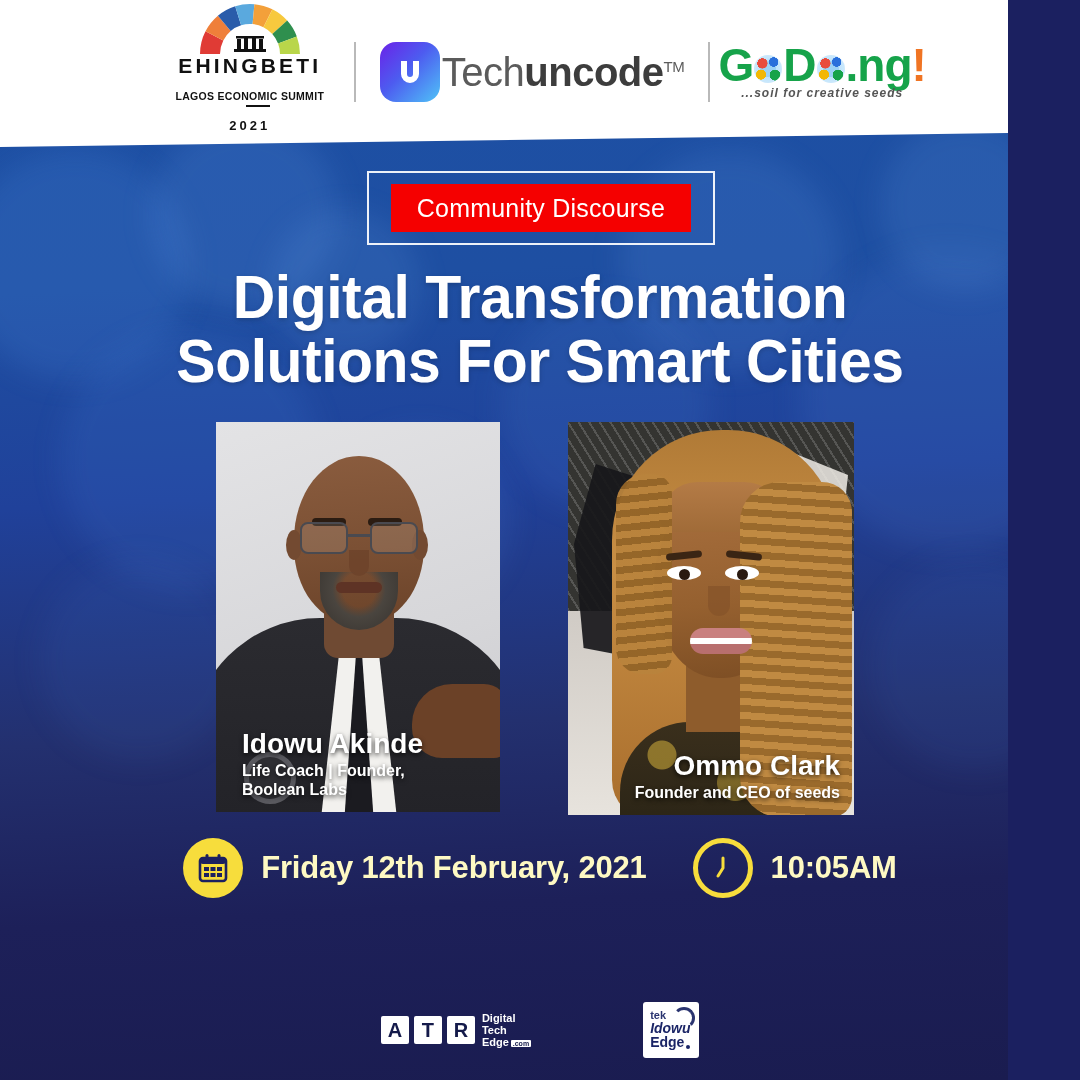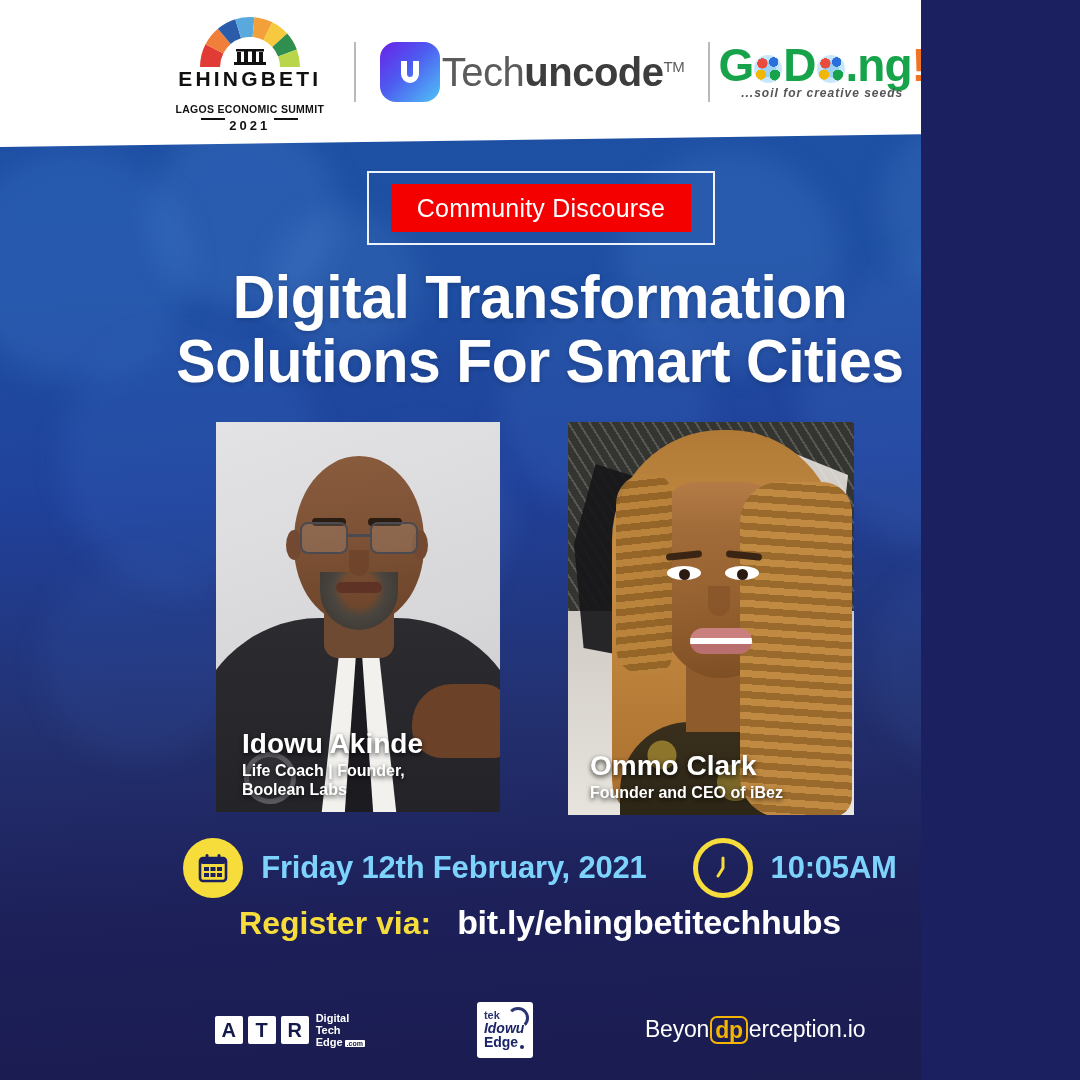--- a/index.html
+++ b/index.html
@@ -1,21 +1,21 @@
 <!DOCTYPE html>
 <html><head>
 <meta charset="utf-8">
 <style>
   * { margin:0; padding:0; box-sizing:border-box; }
   body {
     width:1080px; height:1080px; overflow:hidden;
     font-family:"Liberation Sans", sans-serif;
     background:#1b2060;
   }
-  .flyer { position:relative; width:921px; height:1080px; overflow:hidden; }
+  .flyer { position:relative; width:1008px; height:1080px; overflow:hidden; }
 
   
   .bg {
     position:absolute; inset:0;
     background:
       linear-gradient(177deg,#1d50a5 0%, #1e4fa2 26%, #20419a 45%, #23306f 66%, #1d2059 82%, #1a1c50 100%);
   }
   .bokeh { position:absolute; border-radius:50%; filter:blur(14px); }
 
   
@@ -31,21 +31,21 @@
 
   
   .ehing { display:flex; flex-direction:column; align-items:center; width:160px; }
   .fan { position:relative; width:112px; height:56px; margin-bottom:1px; }
   .fan svg { display:block; }
   .ehing-name {
     font-size:21px; font-weight:bold; letter-spacing:3.2px; color:#111;
     line-height:1; margin-top:0px;
   }
   .ehing-sub { font-size:10.5px; font-weight:bold; letter-spacing:0.3px; color:#111; margin-top:14px; }
-  .ehing-year-row { display:flex; align-items:flex-start; gap:4px; margin-top:3px; }
+  .ehing-year-row { display:flex; align-items:flex-end; gap:11px; margin-top:3px;flex-direction:column; }
   .ehing-year-row .rule { width:24px; height:2px; background:#111; }
   .ehing-year { font-size:13px; font-weight:bold; letter-spacing:3px; color:#111; }
 
   
   .techu { display:flex; align-items:center; gap:2px;justify-content:center; }
   .techu-mark {
     width:60px; height:60px; border-radius:16px;
     background:linear-gradient(135deg,#6a22e8 0%, #4d5cf0 45%, #4fc3f7 100%);
     display:flex; align-items:center; justify-content:center;
   }
@@ -163,32 +163,32 @@
       radial-gradient(circle at 20% 30%, rgba(214,178,60,0.55) 0 14px, transparent 15px),
       radial-gradient(circle at 55% 55%, rgba(214,178,60,0.45) 0 18px, transparent 19px),
       radial-gradient(circle at 80% 28%, rgba(30,40,110,0.5) 0 12px, transparent 13px);
     border-radius:70px 70px 0 0; }
   .p2-neck { position:absolute; left:118px; top:244px; width:72px; height:66px; background:#8e5c2c; }
 
   .nameplate { position:absolute; left:0; bottom:0; width:100%; padding:0 0 0 0; }
   .np-inner { padding:0 14px 12px 26px; }
   .np-name { color:#fff; font-weight:bold; font-size:28px; line-height:1.05; text-shadow:0 2px 5px rgba(0,0,0,.75); }
   .np-role { color:#fff; font-weight:bold; font-size:16px; line-height:1.18; margin-top:4px; text-shadow:0 2px 5px rgba(0,0,0,.75); }
-  .card.two .np-inner { padding-left:22px; }
+  .card.two .np-inner { padding-left:22px;text-align:right; }
 
   
   .dtrow { position:absolute; top:834px; left:0; width:1080px; height:68px; z-index:5;
     display:flex; align-items:center; justify-content:center; gap:0px; }
   .dt-item { display:flex; align-items:center; gap:18px; }
   .dt-item.time { margin-left:46px; }
   .icon-circle { width:60px; height:60px; border-radius:50%; background:#f7dd3c;
     display:flex; align-items:center; justify-content:center; flex:none; }
   .icon-ring { width:60px; height:60px; border-radius:50%; border:5px solid #f7dd3c;
     display:flex; align-items:center; justify-content:center; flex:none; }
-  .dt-text { color:#7dd3fc; font-weight:bold; font-size:31px; letter-spacing:-0.2px; }
+  .dt-text { color:#fef9c3; font-weight:bold; font-size:31px; letter-spacing:-0.2px; }
 
   
   .reg { position:absolute; top:903px; left:0; width:1080px; z-index:5;
     display:flex; align-items:baseline; justify-content:center; gap:26px; }
   .reg-label { color:#f7dd3c; font-weight:bold; font-size:32px; }
   .reg-link { color:#fff; font-weight:bold; font-size:34px; letter-spacing:-0.3px; }
 
   
   .footer { position:absolute; top:995px; left:0; width:1080px; height:70px; z-index:5;
     display:flex; align-items:center; justify-content:center; gap:112px; }
@@ -364,21 +364,21 @@
         <div class="p2-eye r"></div>
         <div class="p2-pupil l"></div>
         <div class="p2-pupil r"></div>
         <div class="p2-nose"></div>
         <div class="p2-lip"></div>
       </div>
       <div class="nameplate">
         <div class="np-inner">
           <div class="np-name">Ommo Clark</div>
           <div class="np-role">
-            <div>Founder and CEO of iBez</div>
+            <div>Founder and CEO of seeds</div>
           </div>
         </div>
       </div>
     </div>
 
   </div>
 
   <div class="dtrow">
     <div class="dt-item date">
       <div class="icon-circle">
@@ -403,24 +403,20 @@
     <div class="dt-item time">
       <div class="icon-ring">
         <svg width="34" height="34" viewBox="0 0 34 34">
           <path d="M17 7 L17 17 L12 25" fill="none" stroke="#f7dd3c" stroke-width="3" stroke-linecap="round" stroke-linejoin="round"></path>
         </svg>
       </div>
       <span class="dt-text">10:05AM</span>
     </div>
   </div>
 
-  <div class="reg">
-    <span class="reg-label">Register via:</span>
-    <span class="reg-link">bit.ly/ehingbetitechhubs</span>
-  </div>
 
   <div class="footer">
 
     <div class="atr">
       <div class="atr-boxes">
         <span class="atr-box">A</span>
         <span class="atr-box">T</span>
         <span class="atr-box">R</span>
       </div>
       <div class="atr-words">
@@ -431,21 +427,16 @@
     </div>
 
     <div class="tse">
       <span class="arc"></span>
       <span class="l1">tek</span>
       <span class="l2">Idowu</span>
       <span class="l3">Edge</span>
       <span class="dot"></span>
     </div>
 
-    <div class="bdp">
-      <span>Beyon</span>
-        <span class="hl">dp</span>
-        <span>erception.io</span>
-    </div>
 
   </div>
 
 </div>
 
 </body></html>

